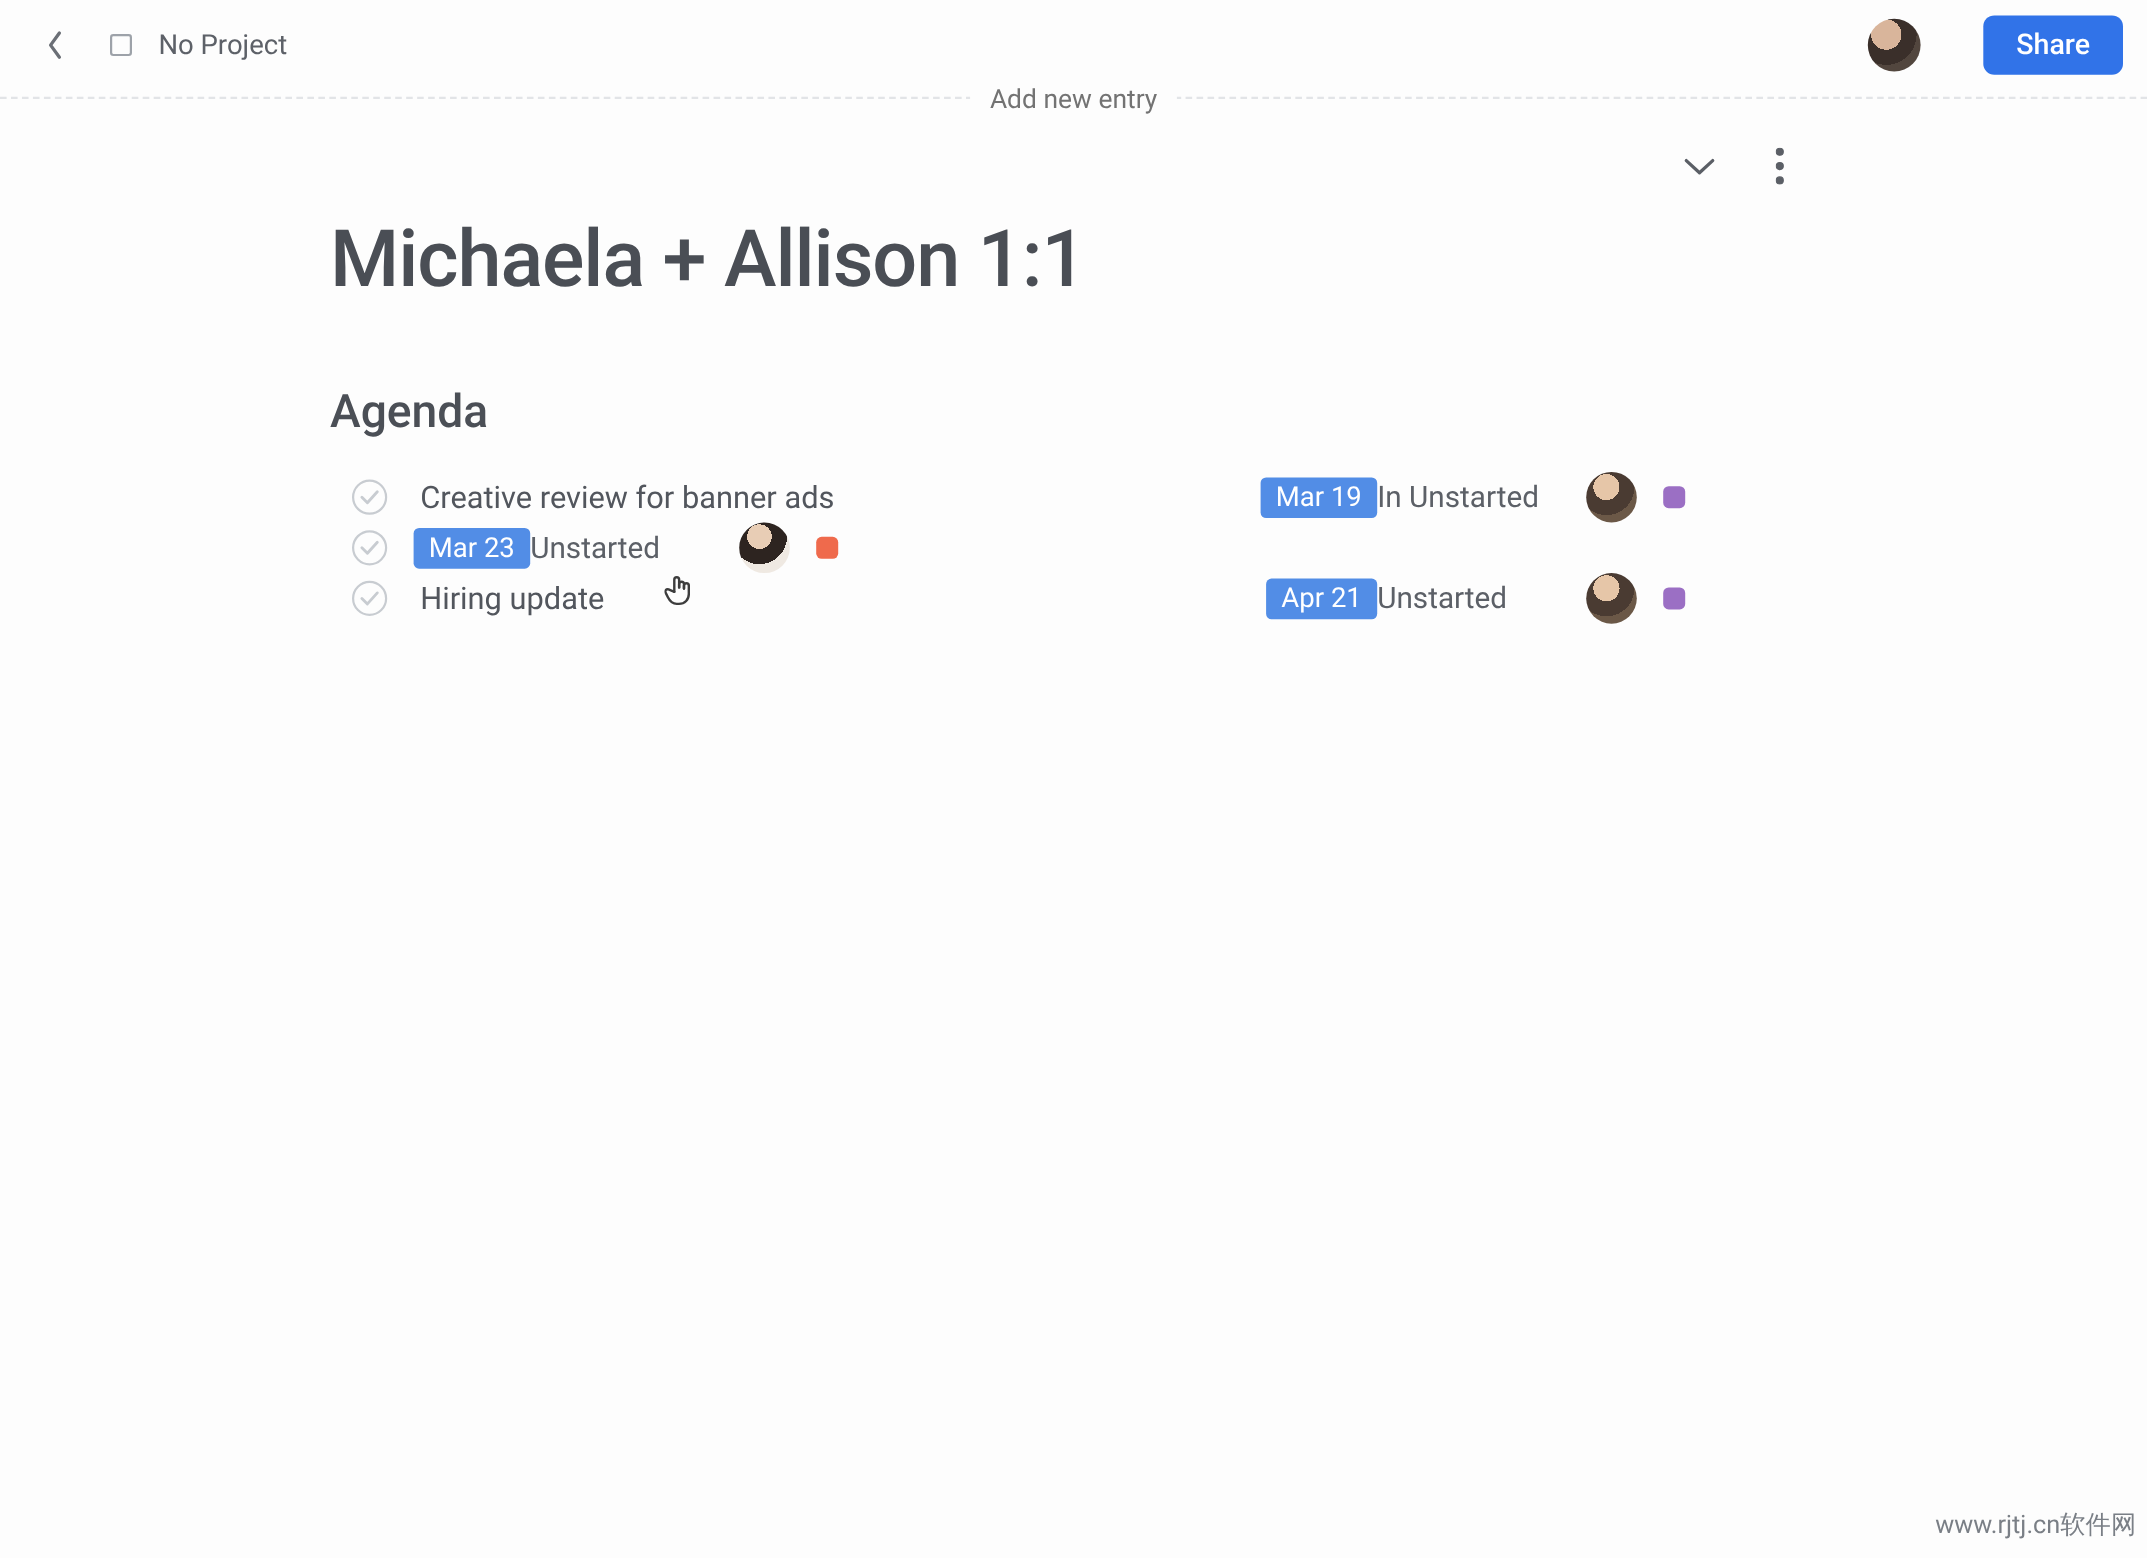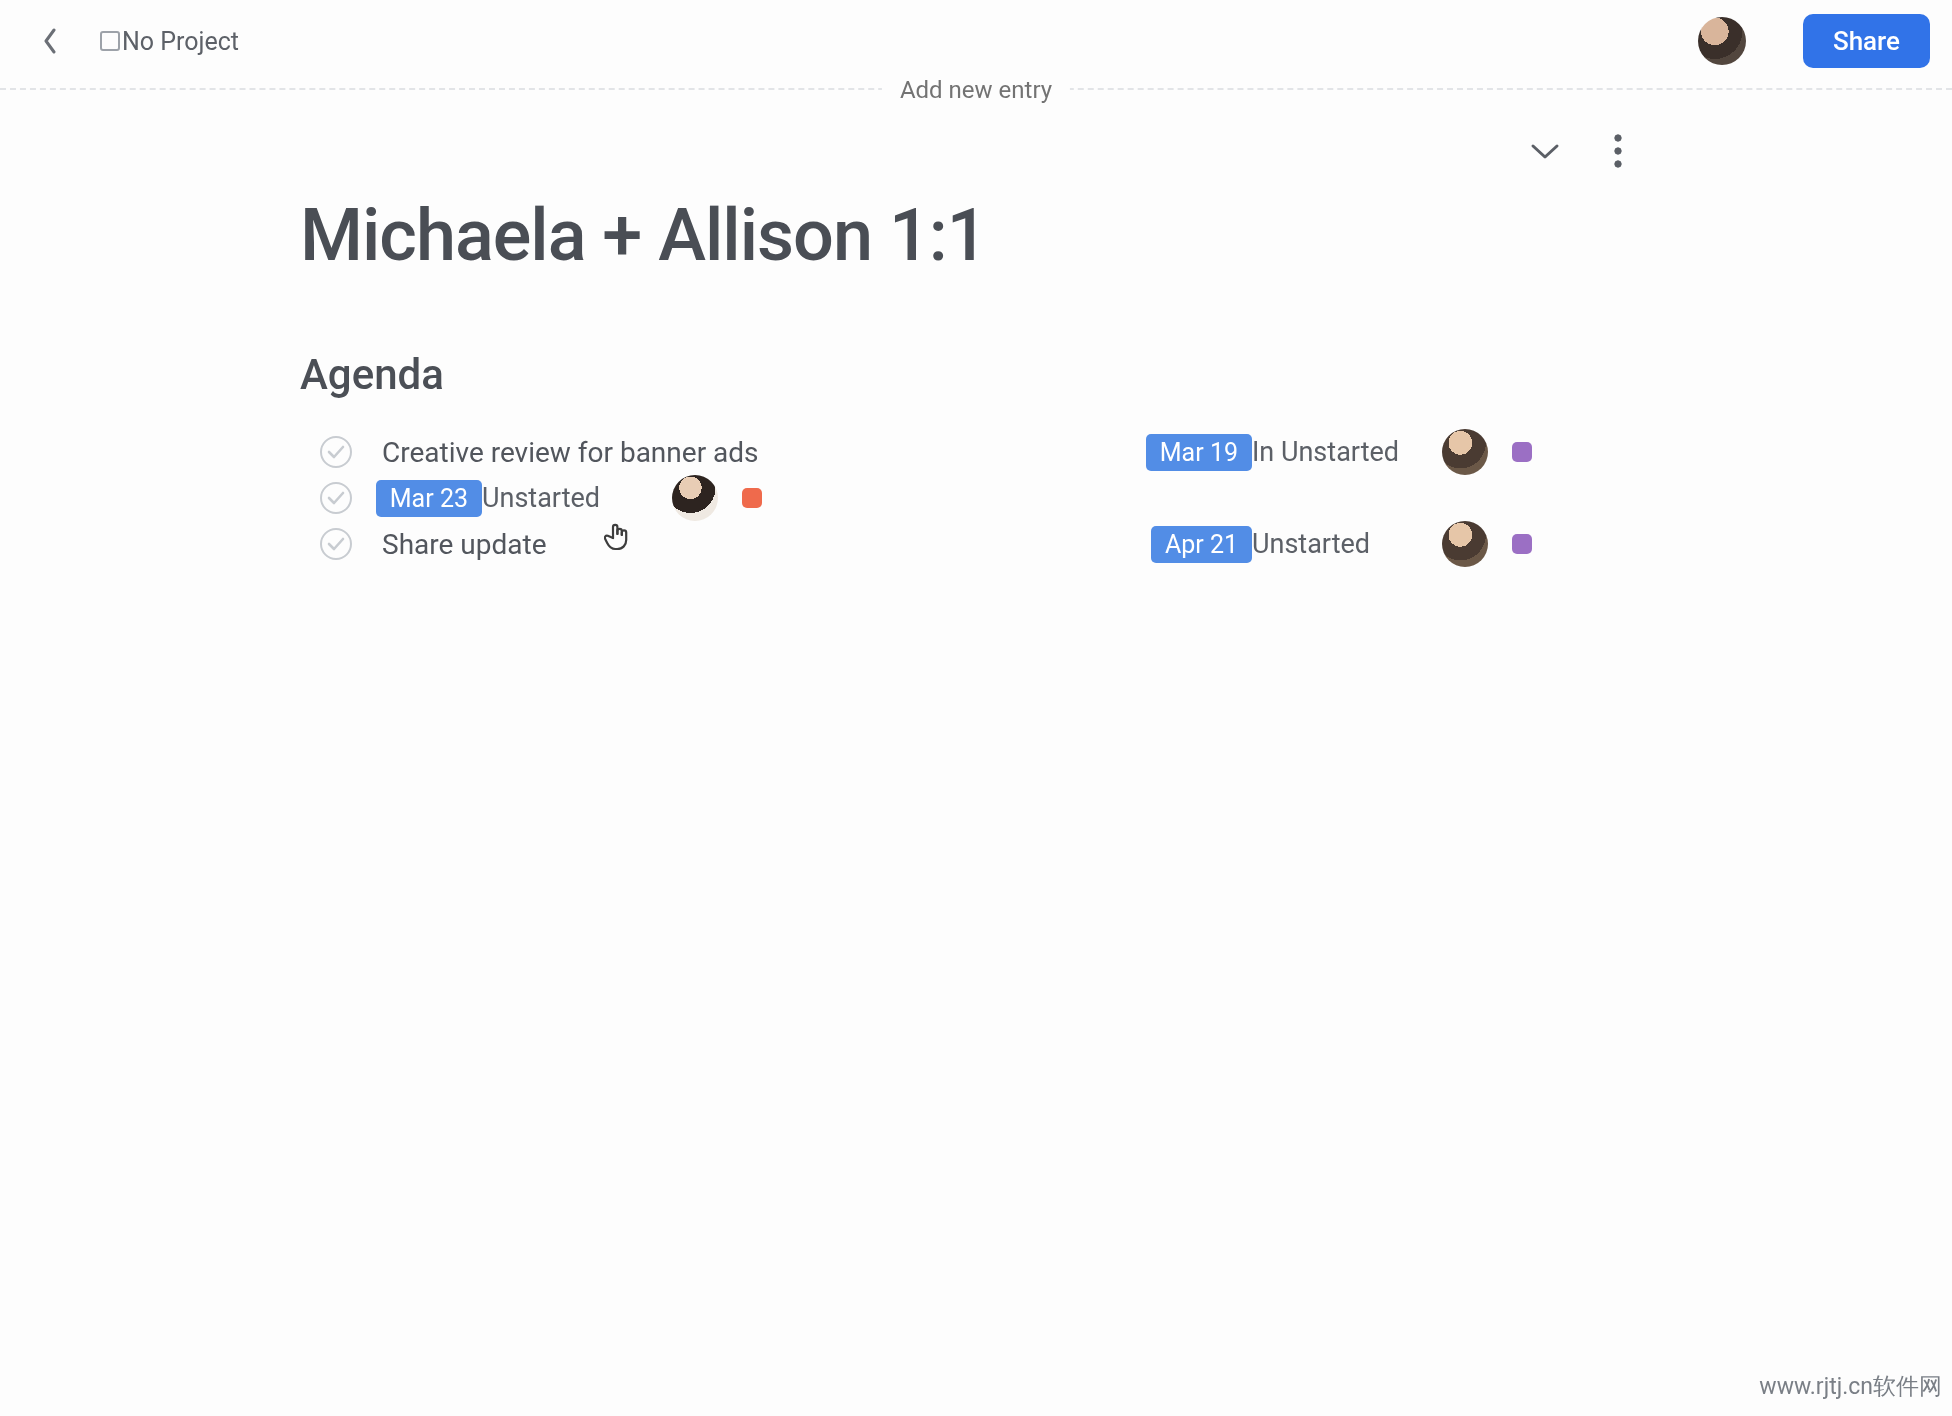--- a/index.html
+++ b/index.html
@@ -37,21 +37,21 @@
     .back-btn svg { width: 16px; height: 26px; stroke: #6b6f76; }
     .project-checkbox {
       width: 20px;
       height: 20px;
       border: 2px solid #9da2a9;
       border-radius: 3px;
       margin-left: 30px;
       cursor: pointer;
     }
     .project-label {
-      margin-left: 2px;
+      margin-left: 24px;
       font-size: 25px;
       color: #5d6168;
     }
     .topbar-right {
       margin-left: auto;
       display: flex;
       align-items: center;
       gap: 57px;
     }
     .top-avatar {
@@ -289,21 +289,21 @@
     <span class="status-text">Unstarted</span>
     <div class="assignee-avatar av-b"></div>
     <div class="color-dot dot-orange"></div>
   </div>
       <div class="agenda-row">
     <div class="check-circle">
       <svg viewBox="0 0 18 14" fill="none" stroke-width="2.6" stroke-linecap="round" stroke-linejoin="round">
         <polyline points="2,7 7,12 16,2"></polyline>
       </svg>
     </div>
-    <span class="task-title">Share update</span>
+    <span class="task-title">Hiring update</span>
     <span class="date-col">
           <span class="date-badge">Apr 21</span>
         </span>
     <span class="status-text">Unstarted</span>
     <div class="assignee-avatar av-a"></div>
     <div class="color-dot dot-purple"></div>
   </div>
     </div>
 </div>
 

